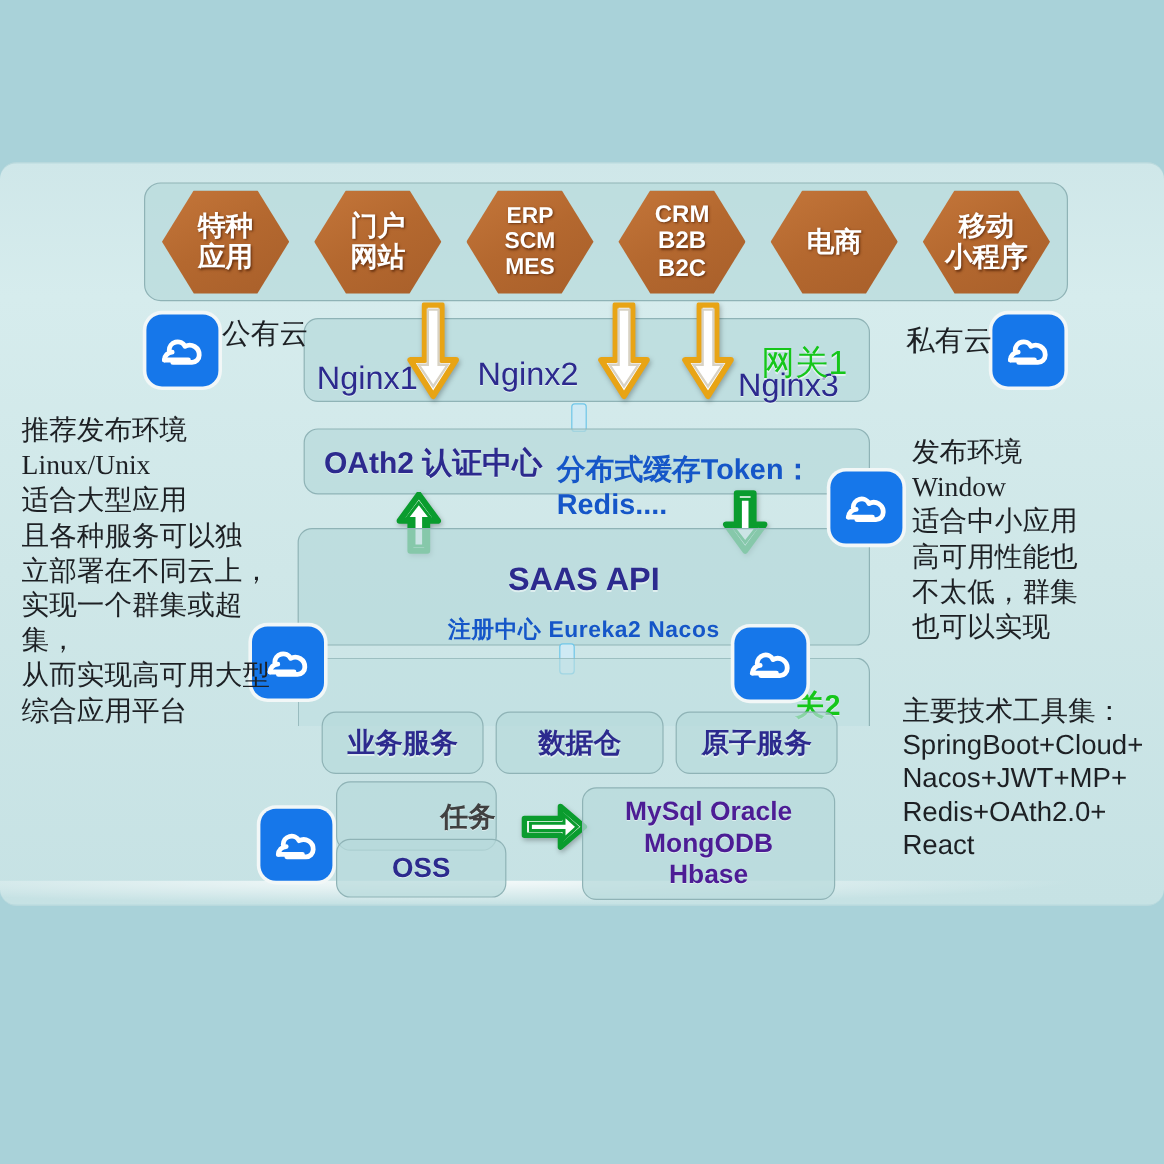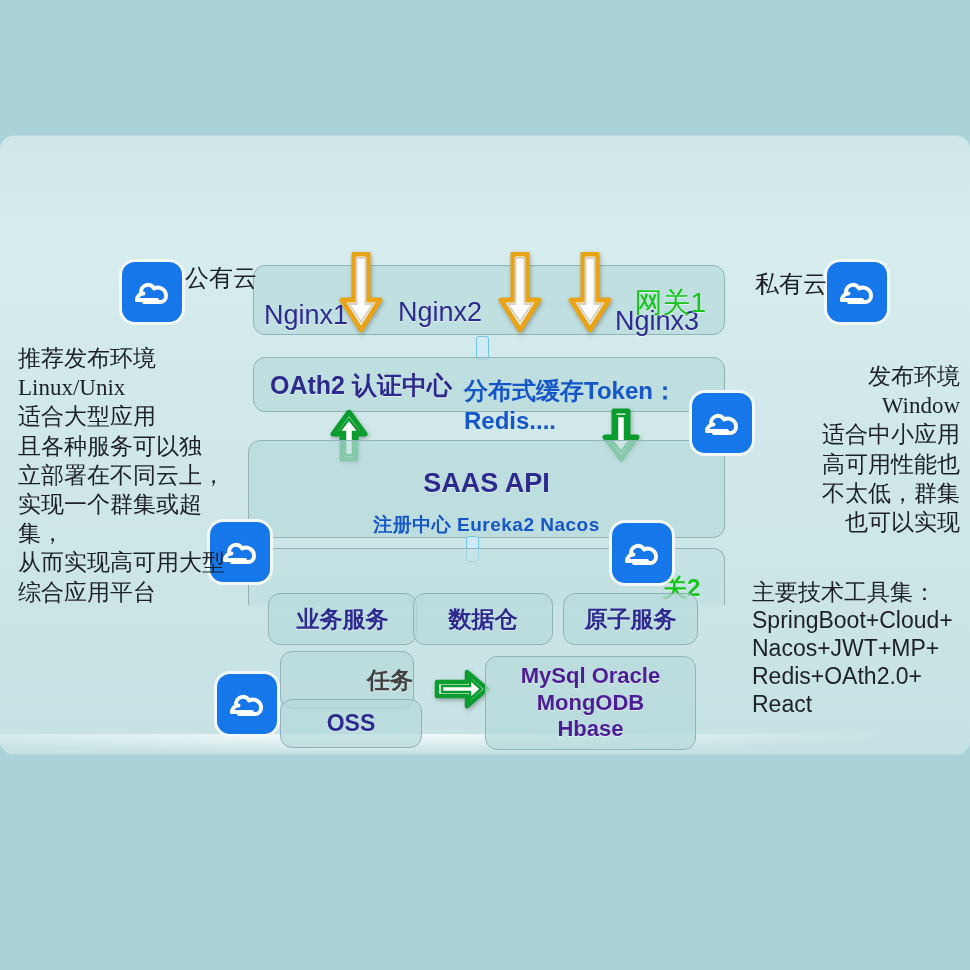--- a/index.html
+++ b/index.html
@@ -88,21 +88,21 @@
   #saas-sub{position:absolute;width:100%;top:71px;text-align:center;color:#1556c8;
             font-weight:bold;font-size:19px;letter-spacing:.5px;}
 
   
   #svc-shell{left:248px;top:548px;width:477px;height:57px;border-bottom:none;
              border-bottom-left-radius:0;border-bottom-right-radius:0;}
   #gw2-label{position:absolute;left:663px;top:572px;color:#15c61a;font-weight:bold;font-size:24px;
              text-shadow:0 1px 0 rgba(255,255,255,.6);}
   .svc{height:52px;display:flex;align-items:center;justify-content:center;
        color:#2c2a8e;font-weight:bold;font-size:23px;text-shadow:0 1px 0 rgba(255,255,255,.5);}
-  #svc-a{left:268px;top:593px;width:149px;}
+  #svc-a{left:268px;top:593px;width:135px;}
   #svc-b{left:413px;top:593px;width:140px;}
   #svc-c{left:563px;top:593px;width:135px;}
 
   #task-box{left:280px;top:651px;width:134px;height:58px;
             display:flex;align-items:center;justify-content:flex-end;
             color:#404040;font-weight:bold;font-size:23px;text-shadow:0 1px 0 rgba(255,255,255,.5);}
   #oss-box{left:280px;top:699px;width:142px;height:49px;
            display:flex;align-items:center;justify-content:center;
            color:#2c2a8e;font-weight:bold;font-size:23px;text-shadow:0 1px 0 rgba(255,255,255,.5);}
   #db-box{left:485px;top:656px;width:211px;height:94px;
@@ -112,32 +112,61 @@
 
   
   .arrow{position:absolute;filter:drop-shadow(1px 2px 2px rgba(0,0,0,.28));}
   .arrow svg{display:block;}
 
   
   .conn{position:absolute;background:#cfeaf4;border:1px solid #6fc6e8;border-radius:3px;}
 
   
   #left-text{left:18px;top:344px;width:220px;font-size:23px;line-height:1.27;color:#1d2024;}
-  #right-text{left:760px;top:362px;width:200px;font-size:23px;line-height:1.27;color:#1d2024;text-align:right;}
+  #right-text{left:760px;top:362px;width:200px;font-size:23px;line-height:1.27;color:#1d2024;text-align:left;}
   #tools-text{left:752px;top:578px;width:215px;font-size:23px;line-height:1.22;color:#1d2024;}
   #label-public{left:185px;top:262px;font-size:24px;}
   #label-private{left:755px;top:268px;font-size:24px;}
 </style>
 </head>
 <body>
 
 <div id="stage">
 
   <div class="inner-panel"></div>
 
+  <div class="card" id="app-band">
+    <div class="hex-row">
+      <div class="hex cn">
+        <span>特种
+应用</span>
+      </div>
+      <div class="hex cn">
+        <span>门户
+网站</span>
+      </div>
+      <div class="hex en small">
+        <span>ERP
+SCM
+MES</span>
+      </div>
+      <div class="hex en">
+        <span>CRM
+B2B
+B2C</span>
+      </div>
+      <div class="hex cn">
+        <span>电商</span>
+      </div>
+      <div class="hex cn">
+        <span>移动
+小程序</span>
+      </div>
+    </div>
+  </div>
 
   <div class="card" id="gateway-1">
     <div class="nginx" id="nginx1">Nginx1</div>
     <div class="nginx" id="nginx2">Nginx2</div>
     <div class="nginx" id="nginx3">Nginx3</div>
     <div id="gw1-label">网关1</div>
   </div>
 
   <div class="arrow" style="left:339px;top:252px;">
     <svg width="44" height="82" viewBox="0 0 44 82">

